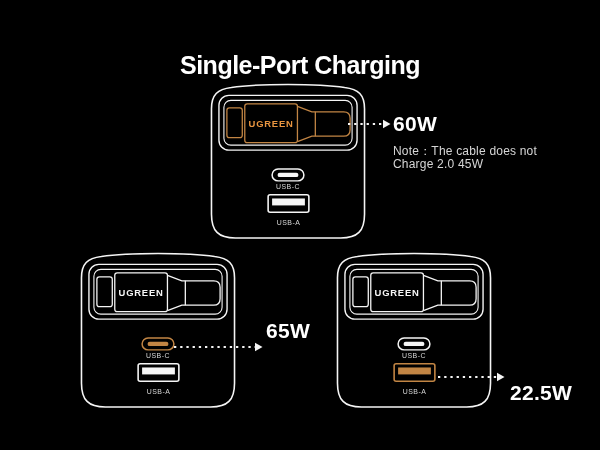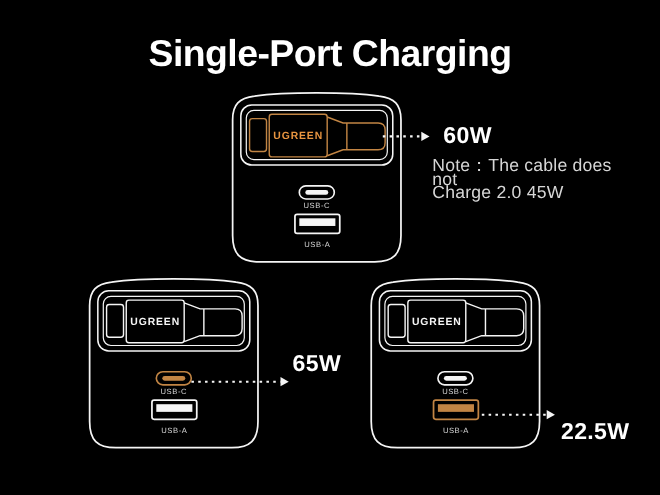--- a/index.html
+++ b/index.html
@@ -12,23 +12,23 @@
     --port-label: #D8D8D8;
   }
   * { margin:0; padding:0; box-sizing:border-box; }
   html,body { background:#000; }
   .stage {
     position:relative; width:600px; height:450px;
     background:var(--background); overflow:hidden;
     font-family:"Liberation Sans","DejaVu Sans",sans-serif;
   }
   .title {
-    position:absolute; top:30px; left:0; width:600px;
+    position:absolute; top:46px; left:0; width:600px;
     text-align:center; color:var(--text);
-    font-size:34px; font-weight:700; letter-spacing:-0.5px; line-height:38px;
+    font-size:25px; font-weight:700; letter-spacing:-0.5px; line-height:38px;
   }
   .charger { position:absolute; width:160px; height:159px; }
   .charger svg { display:block; width:160px; height:159px; }
 
   .frame        { fill:none; stroke:var(--line); }
   .body-line    { stroke-width:1.6; }
   .recess-outer { stroke-width:1.4; }
   .recess-inner { stroke-width:1.1; }
 
   .cable-part { fill:none; stroke:var(--line); stroke-width:1.3; }
@@ -61,21 +61,21 @@
   .arrow-line { stroke:var(--line); stroke-width:1.9; stroke-dasharray:2.3 3.9; }
   .arrow-head { fill:var(--line); }
 
   .wattage {
     position:absolute; color:var(--text);
     font-size:21px; font-weight:600; letter-spacing:0.3px; line-height:21px;
     white-space:nowrap;
   }
   .note {
     position:absolute; left:393px; top:145px; width:180px;
-    color:var(--note-text); font-size:16px; line-height:12.7px; letter-spacing:0.2px;
+    color:var(--note-text); font-size:12px; line-height:12.7px; letter-spacing:0.2px;
   }
 </style>
 </head>
 <body>
 
 <div class="stage">
 
   <div class="title">Single-Port Charging</div>
 
   <div class="charger hl-cable" style="left:208px; top:82px;">
@@ -161,21 +161,21 @@
     <g>
       <line class="arrow-line" x1="174" y1="347" x2="255" y2="347"></line>
       <polygon class="arrow-head" points="255,342.8 262.5,347 255,351.2"></polygon>
     </g>
     <g>
       <line class="arrow-line" x1="438" y1="377" x2="497" y2="377"></line>
       <polygon class="arrow-head" points="497,372.8 504.5,377 497,381.2"></polygon>
     </g>
   </svg>
 
-  <div class="wattage" style="left:403px; top:113px;">60W</div>
+  <div class="wattage" style="left:393px; top:113px;">60W</div>
   <div class="wattage" style="left:266px; top:320px;">65W</div>
   <div class="wattage" style="left:510px; top:382px;">22.5W</div>
 
   <div class="note">
     <div>Note：The cable does not</div>
     <div>Charge 2.0 45W</div>
   </div>
 
 </div>
 

